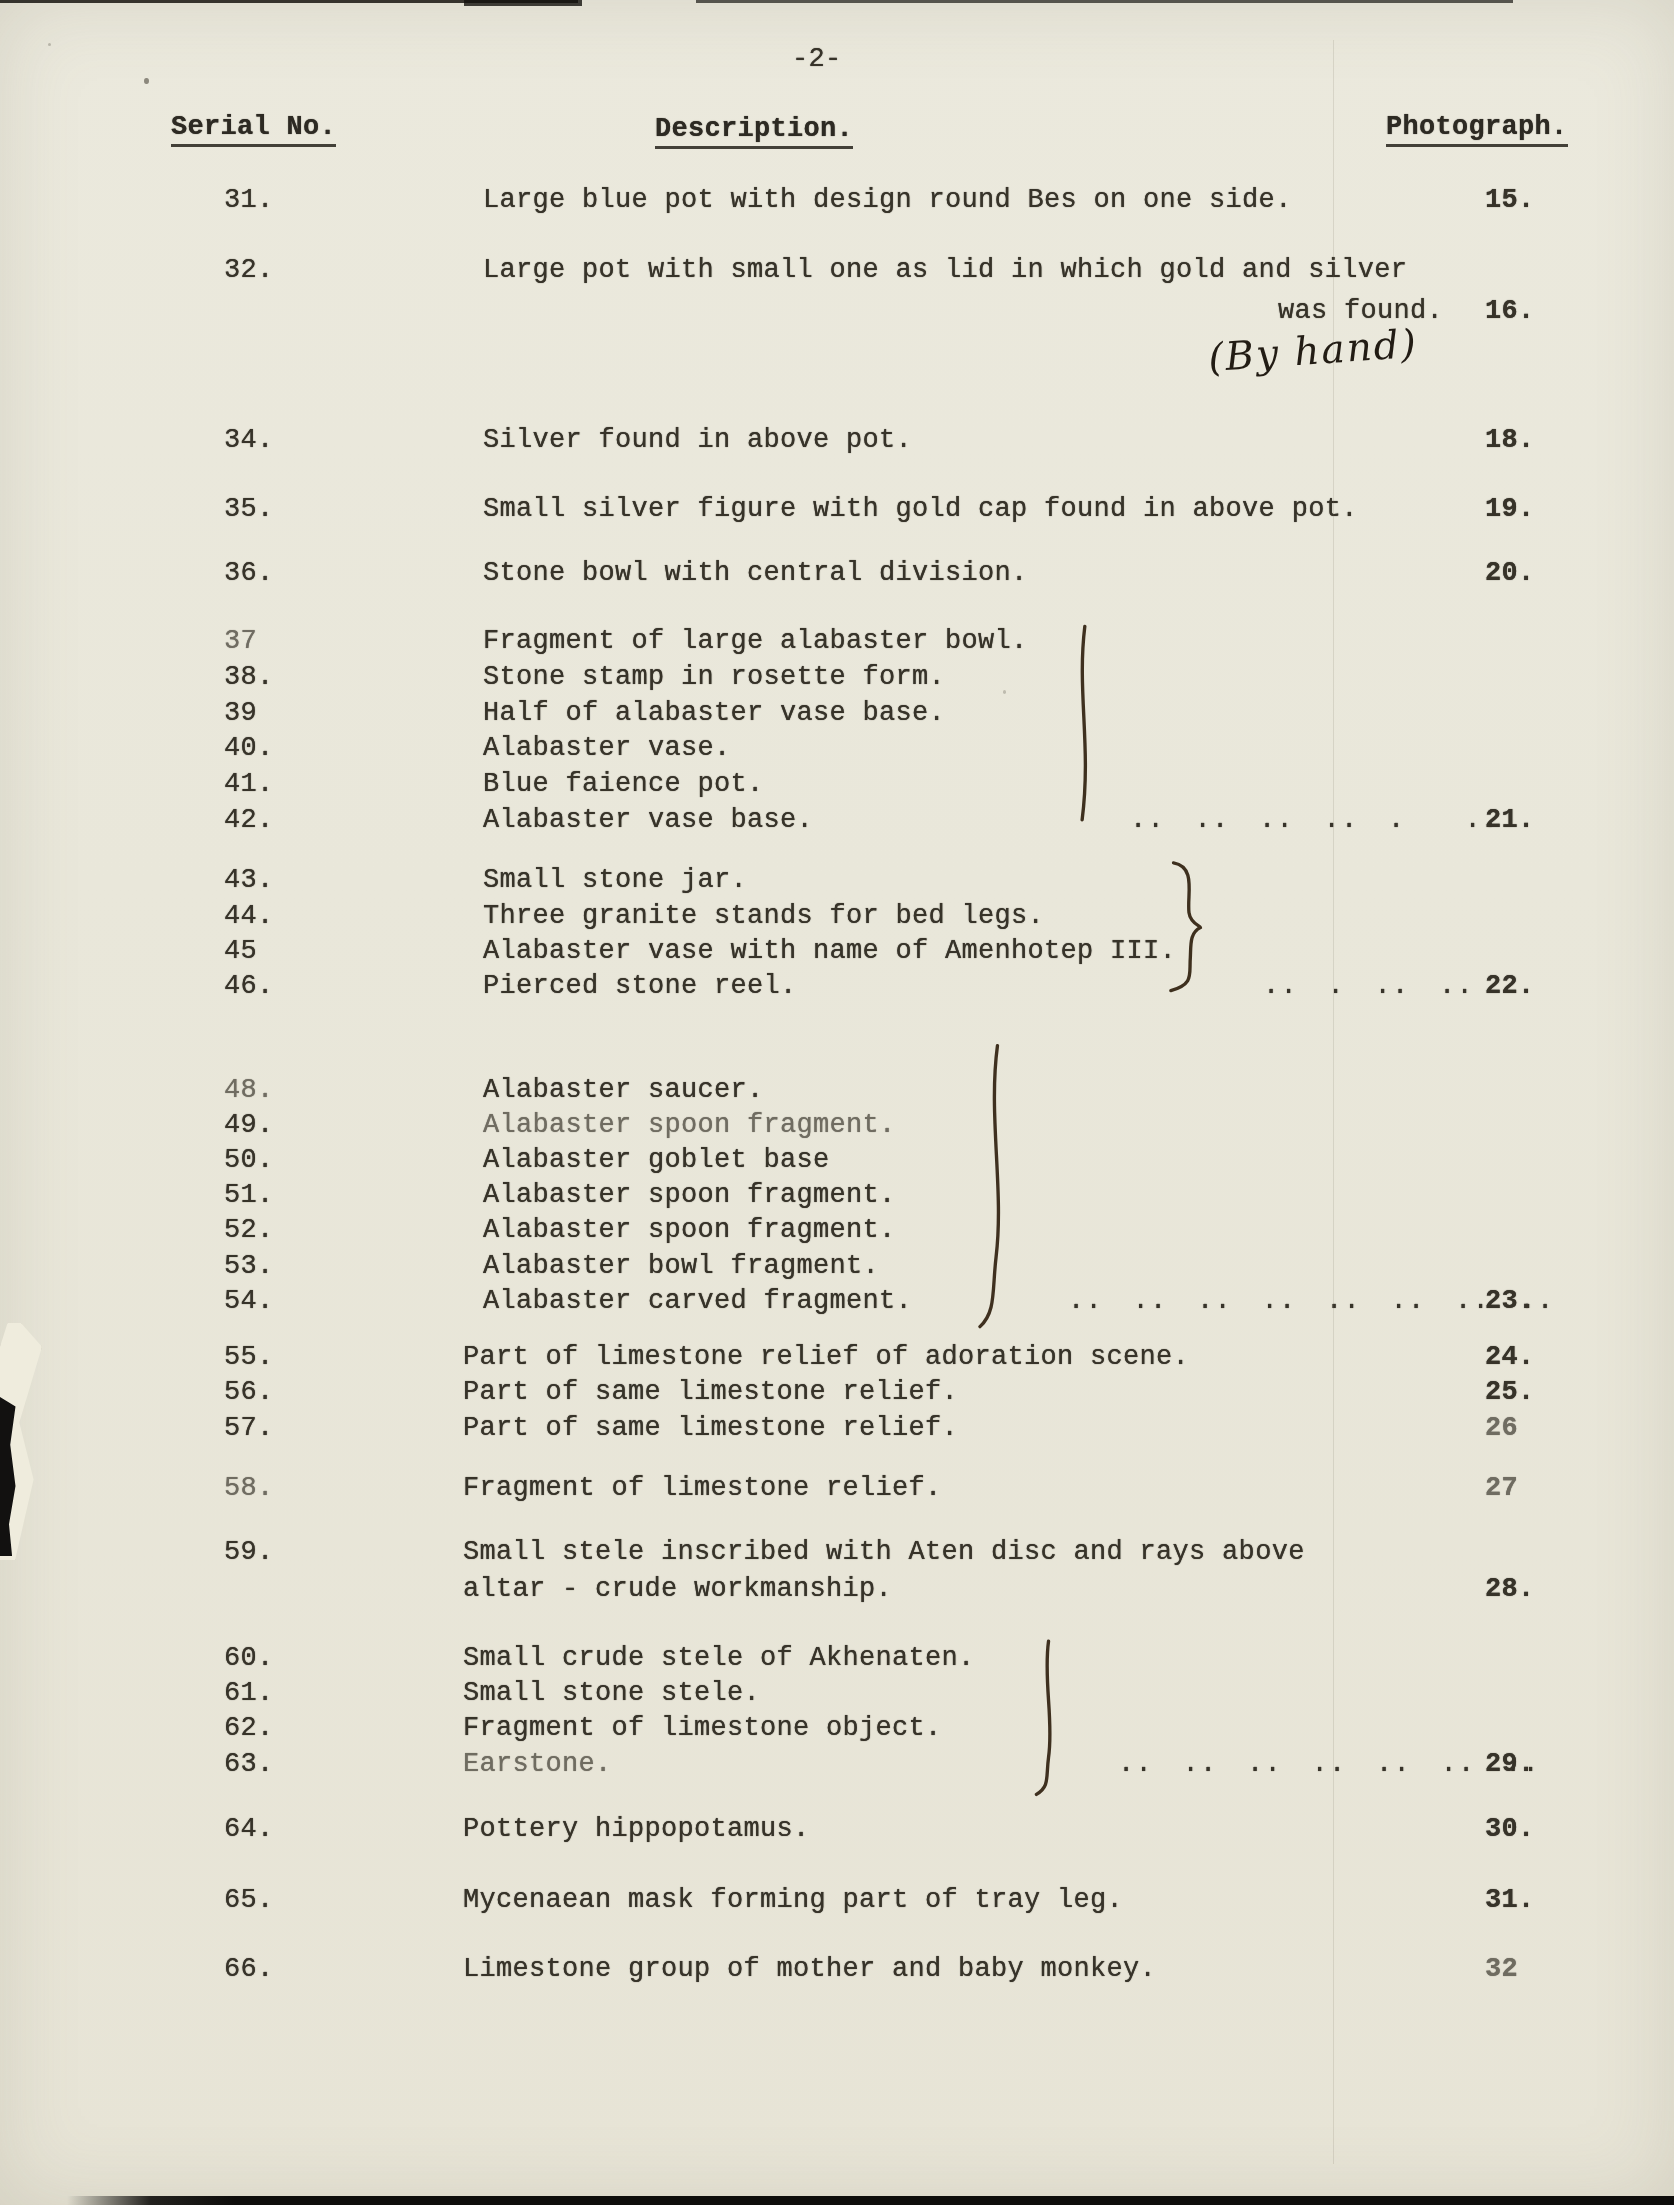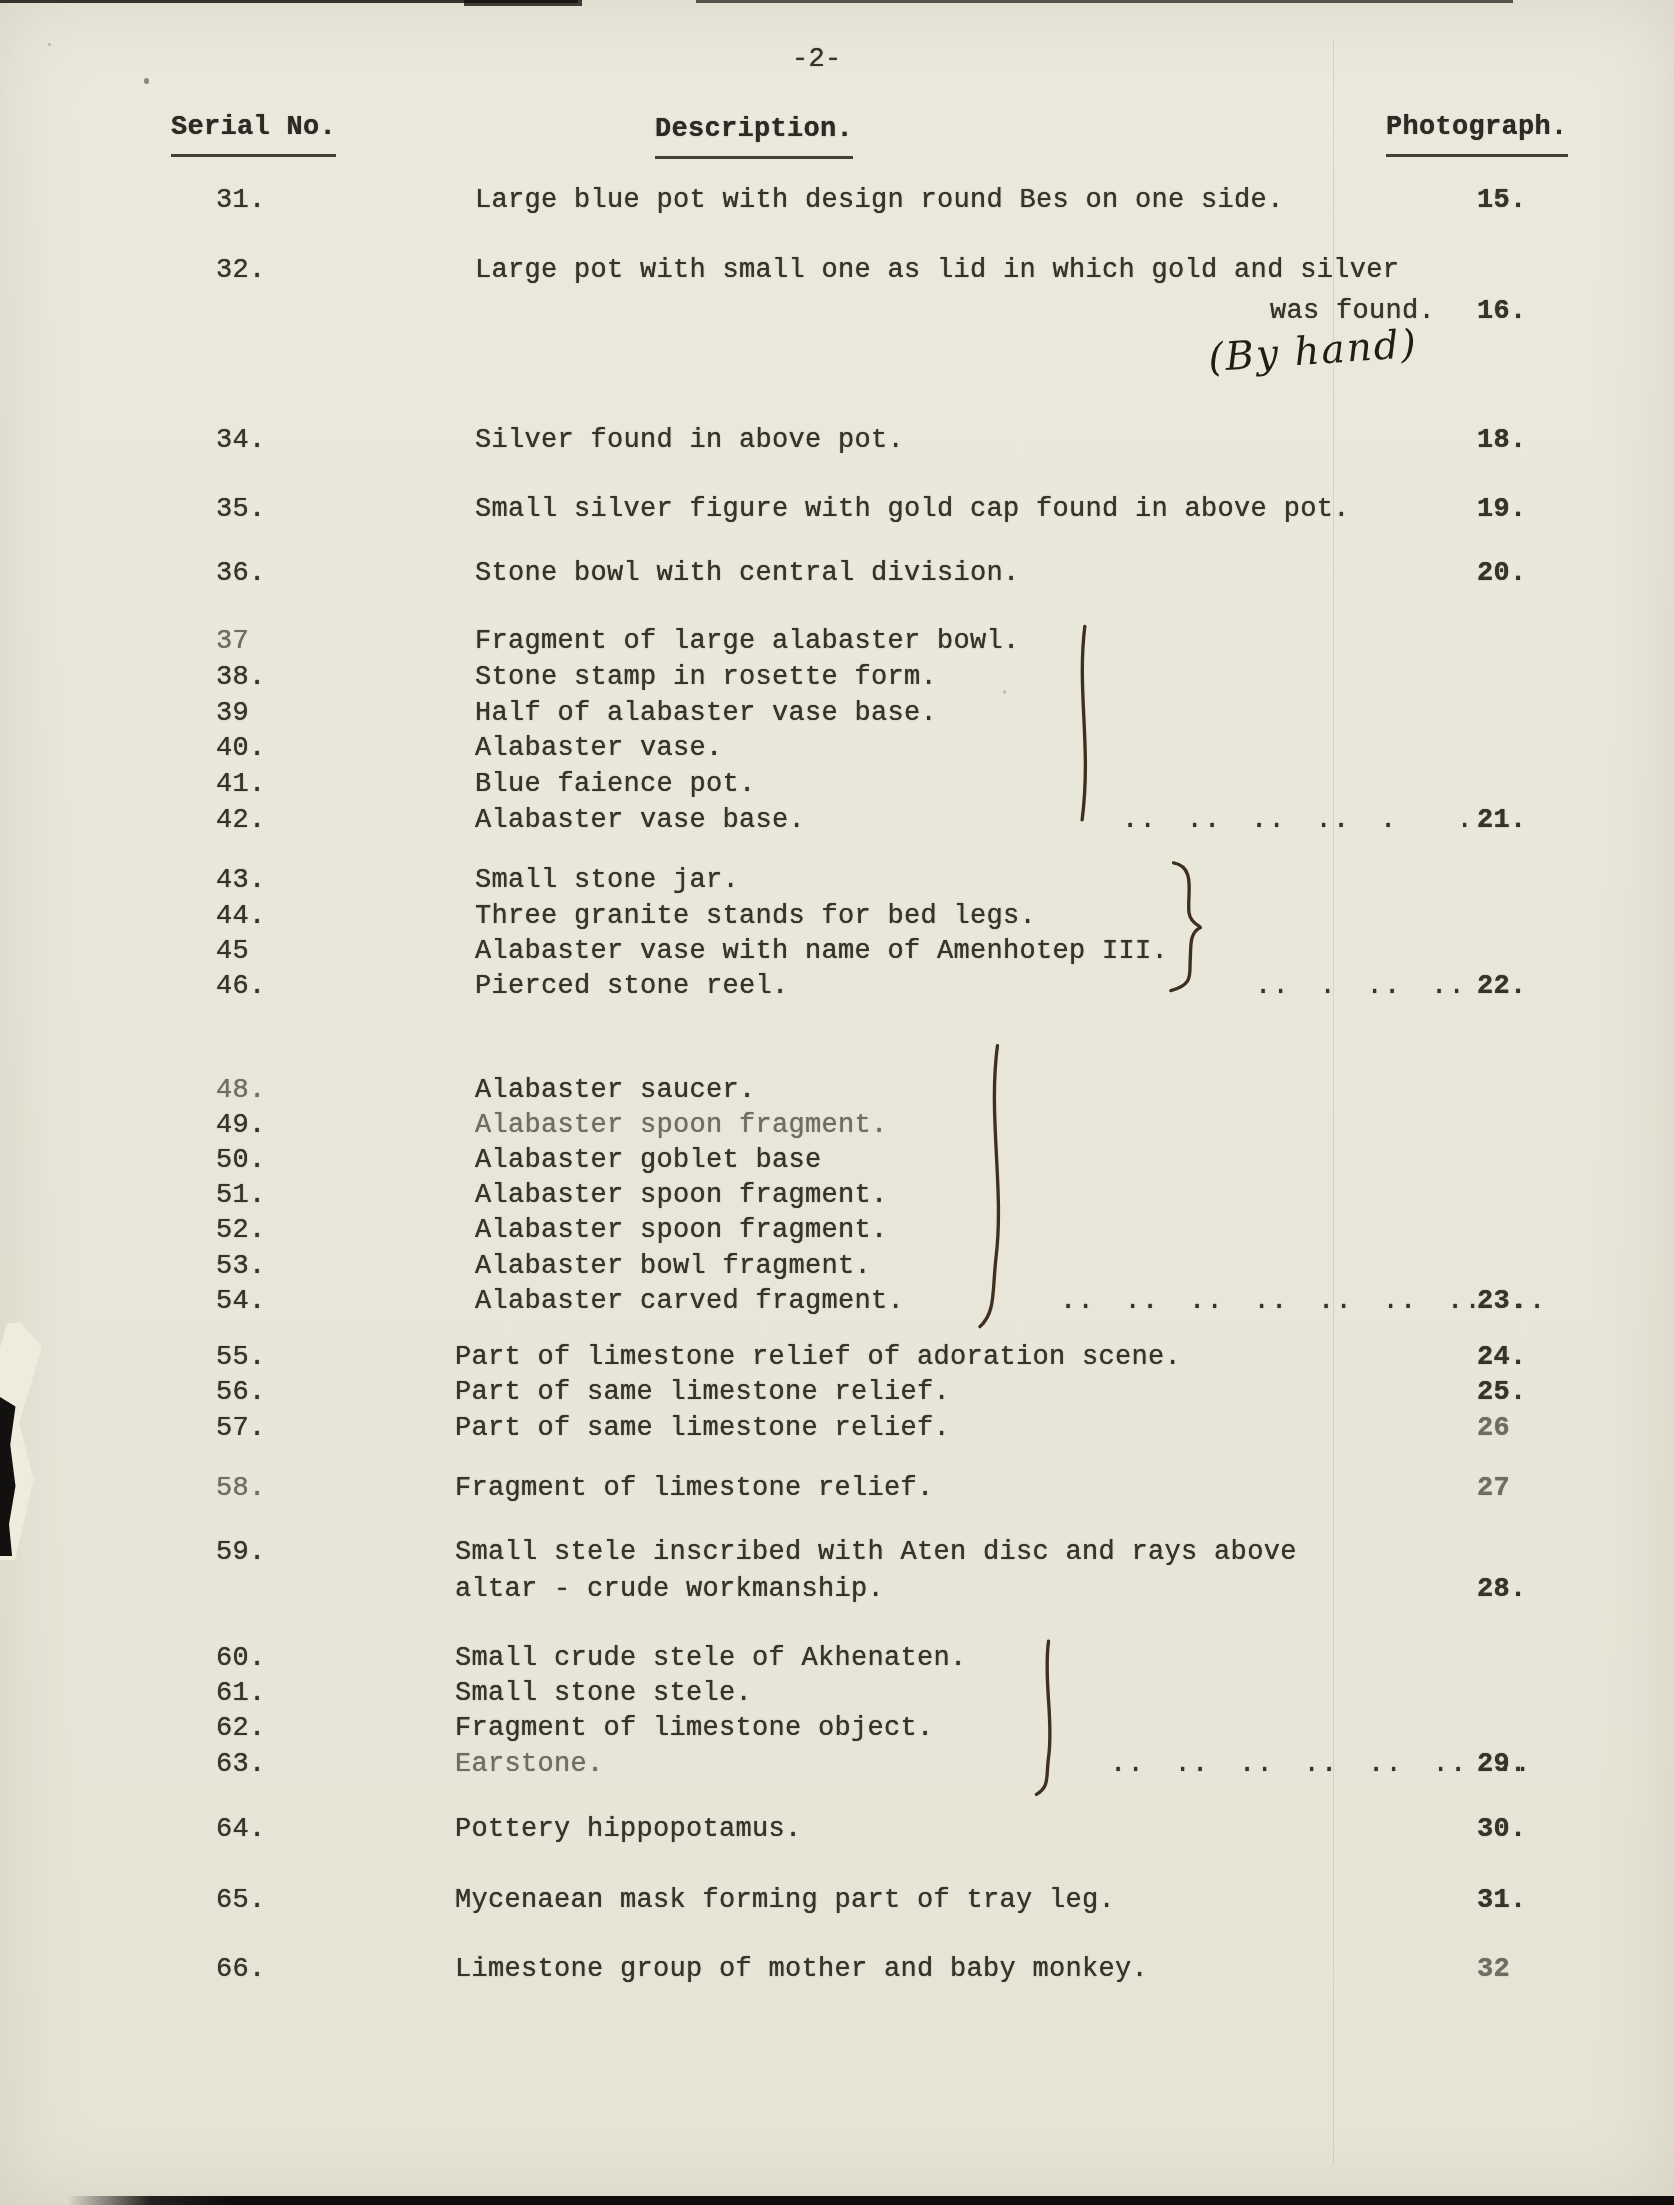--- a/index.html
+++ b/index.html
@@ -18,27 +18,27 @@
     font-size:27px;
     letter-spacing:0.3px;
     color:#373329;
     text-shadow:0 0 0.7px rgba(45,42,35,.85), 0 0 1.3px rgba(60,56,46,.25);
     white-space:pre;
   }
   .pageno{position:absolute;left:792px;top:44px;}
   .colhead{
     position:absolute;top:112px;
     font-weight:bold;color:#2d2a23;
-    padding-bottom:12px;
+    padding-bottom:2px;
     border-bottom:3.4px solid rgba(38,34,27,.85);
   }
   .serial-h{left:171px;}
   .desc-h{left:655px;top:114px;}
   .photo-h{left:1386px;}
-  .row{position:absolute;left:8px;width:1369px;height:34px;padding-left:20px;}
+  .row{position:absolute;left:16px;width:1369px;height:34px;padding-left:20px;}
   .row span{position:absolute;top:0;}
   .ser{left:208px;}
   .d1{left:467px;font-family:Liberation Mono, monospace;}
   .d2{left:447px;}
   .wasfound{left:1262px;}
   .dots{word-spacing:12px;letter-spacing:1.3px;}
   .photo{left:1469px;font-weight:bold;}
   .faint{opacity:.68;}
   .hand{
     position:absolute;left:1208px;top:328px;

